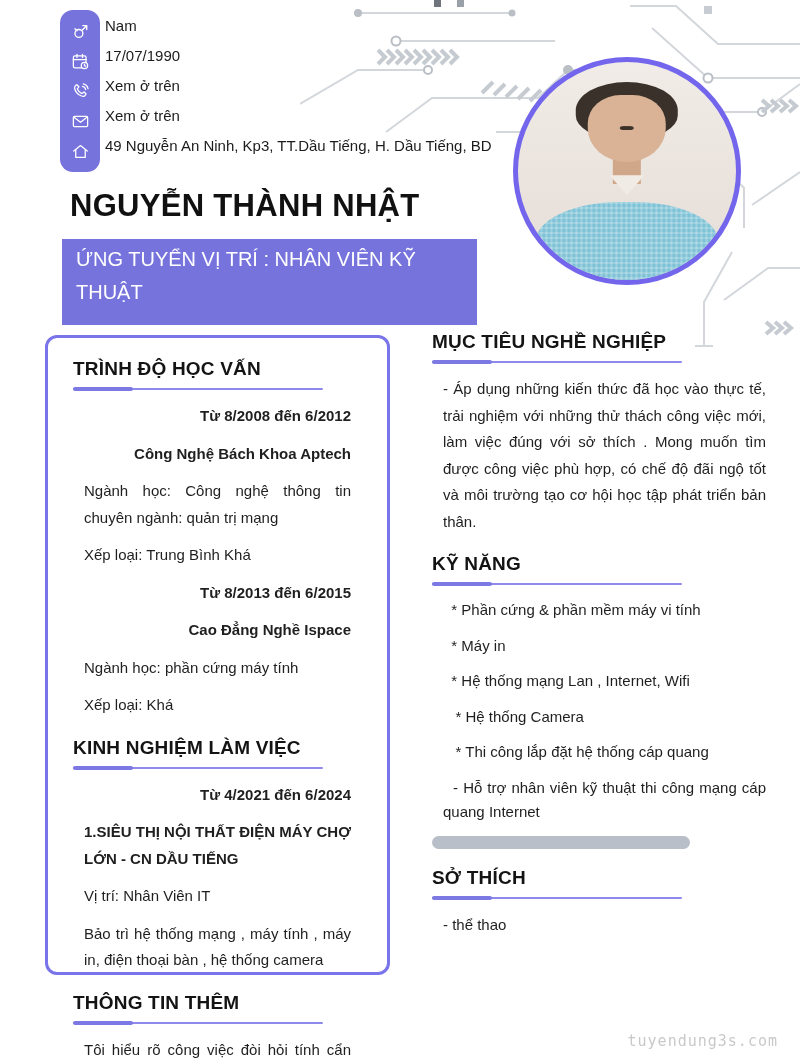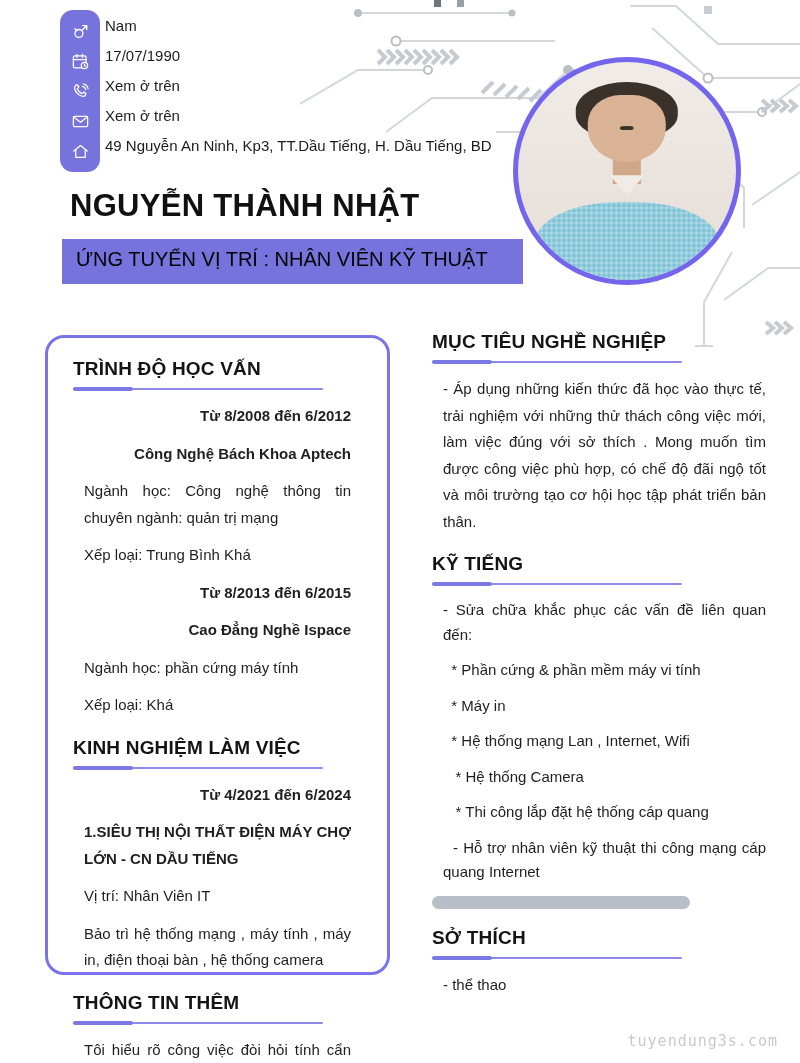--- a/index.html
+++ b/index.html
@@ -41,26 +41,26 @@
     background:#7673dd;border-radius:13px;
     display:flex;flex-direction:column;align-items:center;justify-content:center;
   }
   .strip .ic{height:30px;width:30px;display:flex;align-items:center;justify-content:center;}
   .ctexts{position:absolute;left:105px;top:10px;z-index:3;}
   .crow{height:30px;display:flex;align-items:center;font-size:15px;color:#1c1c1c;white-space:nowrap;}
 
   
   .name{position:absolute;left:70px;top:186px;margin:0;font-size:31px;line-height:40px;
     font-weight:bold;letter-spacing:.3px;color:#111;z-index:3;}
-  .banner{position:absolute;left:62px;top:239px;width:461px;box-sizing:border-box;
-    padding:4px 14px 8px;background:#7673dd;color:#000000;font-size:20px;line-height:33px;z-index:3;}
+  .banner{position:absolute;left:62px;top:239px;width:415px;box-sizing:border-box;
+    padding:4px 14px 16px;background:#7673dd;color:#ffffff;font-size:20px;line-height:33px;z-index:3;}
 
   
   .leftbox{position:absolute;left:45px;top:335px;width:345px;height:640px;box-sizing:border-box;
-    border:3px solid #7a74ea;border-radius:19px;padding:19px 25px;background:#fff;z-index:3;}
+    border:3px solid #7a74ea;border-radius:12px;padding:19px 25px;background:#fff;z-index:3;}
   .rightcol{position:absolute;left:432px;top:330px;width:345px;z-index:3;}
 
   h2{font-size:19px;line-height:24px;font-weight:bold;margin:0;letter-spacing:.2px;color:#141414;}
   h2.sec{margin-top:17px;}
   .rule{position:relative;height:4px;width:250px;margin:6px 0 12px;}
   .rule::before{content:"";position:absolute;left:0;top:1px;height:2px;width:100%;
     background:#8d8aec;border-radius:2px;}
   .rule::after{content:"";position:absolute;left:0;top:0;height:4px;width:60px;
     background:#7c79e4;border-radius:2px;}
 
@@ -211,24 +211,23 @@
     <h2 class="sec">THÔNG TIN THÊM</h2>
     <div class="rule"></div>
     <p class="just">Tôi hiểu rõ công việc đòi hỏi tính cẩn thận, chịu được áp lực công việc , với tôi đó xem như thử thách để vượt qua.</p>
   </div>
 
   <div class="rightcol">
     <h2>MỤC TIÊU NGHỀ NGHIỆP</h2>
     <div class="rule"></div>
     <p class="just">- Áp dụng những kiến thức đã học vào thực tế, trải nghiệm với những thử thách công việc mới, làm việc đúng với sở thích . Mong muốn tìm được công việc phù hợp, có chế độ đãi ngộ tốt và môi trường tạo cơ hội học tập phát triển bản thân.</p>
 
-    <h2 class="sec">KỸ TIẾNG</h2>
+    <h2 class="sec">KỸ NĂNG</h2>
     <div class="rule"></div>
     <div class="skills">
-      <p>- Sửa chữa khắc phục các vấn đề liên quan đến:</p>
       <p>  * Phần cứng &amp; phần mềm máy vi tính</p>
       <p>  * Máy in</p>
       <p>  * Hệ thống mạng Lan , Internet, Wifi</p>
       <p>   * Hệ thống Camera</p>
       <p>   * Thi công lắp đặt hệ thống cáp quang</p>
       <p>  - Hỗ trợ nhân viên kỹ thuật thi công mạng cáp quang Internet</p>
     </div>
     <div class="pill"></div>
 
     <h2 class="sec">SỞ THÍCH</h2>

